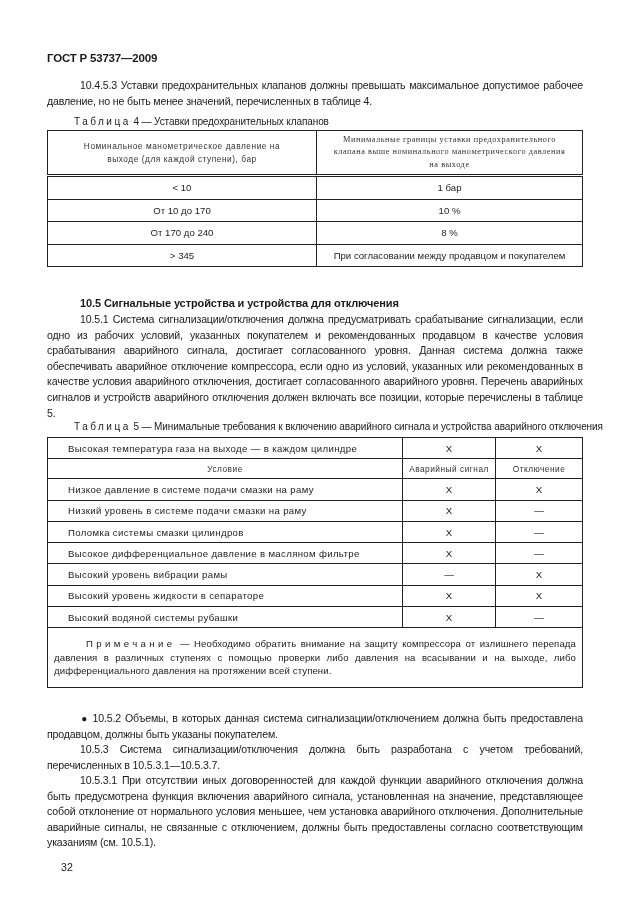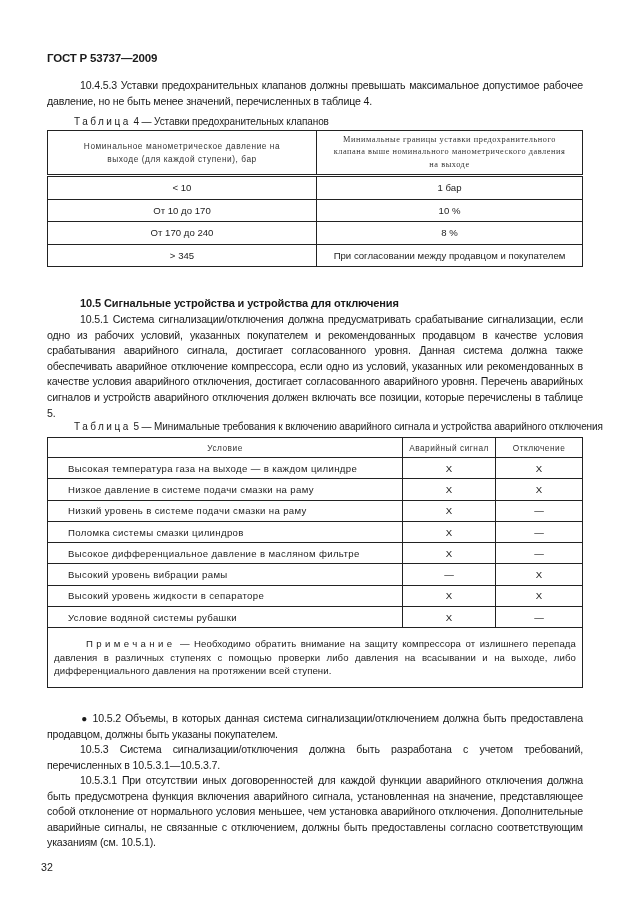--- a/index.html
+++ b/index.html
@@ -51,21 +51,21 @@
   .t5 td.cond { text-align: left; padding-left: 20px; }
   .t5 td.mark { text-align: center; letter-spacing: 0; }
   .t5 .w1 { width: 354px; }
   .t5 .w2 { width: 92px; }
   .t5 td.note {
     font-size: 9.6px; line-height: 13.5px; text-align: justify;
     padding: 9px 6px 9px 6px; letter-spacing: 0.1px; height: auto;
   }
   .t5 td.note .indent { display: inline-block; width: 32px; }
   .t5 td.note .spaced { letter-spacing: 3.4px; }
-  .page-number { position: absolute; left: 41px; top: 861px; font-size: 10.6px; }
+  .page-number { position: absolute; left: 61px; top: 861px; font-size: 10.6px; }
   .bullet { font-size: 10px; }
 </style>
 </head>
 <body>
 
 <div class="page">
 
   <div class="doc-header">ГОСТ Р 53737—2009</div>
 
   <div class="para" style="top:78px;"><span class="indent"></span><span>10.4.5.3 Уставки предохранительных клапанов должны превышать максимальное допустимое рабочее давление, но не быть менее значений, перечисленных в таблице 4.</span></div>
@@ -109,28 +109,28 @@
   <div class="para" style="top:312px;"><span class="indent"></span><span>10.5.1 Система сигнализации/отключения должна предусматривать срабатывание сигнализации, если одно из рабочих условий, указанных покупателем и рекомендованных продавцом в качестве условия срабатывания аварийного сигнала, достигает согласованного уровня. Данная система должна также обеспечивать аварийное отключение компрессора, если одно из условий, указанных или рекомендованных в качестве условия аварийного отключения, достигает согласованного аварийного уровня. Перечень аварийных сигналов и устройств аварийного отключения должен включать все позиции, которые перечислены в таблице 5.</span></div>
 
   <div class="caption" style="top:421px;">
     <span class="spaced">Таблица</span>
     <span>5 — Минимальные требования к включению аварийного сигнала и устройства аварийного отключения</span>
   </div>
 
   <table class="t5">
     <tbody>
         <tr>
+      <td class="cond">Высокая температура газа на выходе — в каждом цилиндре</td>
+      <td class="mark">X</td>
+      <td class="mark">X</td>
+    </tr>
+    <tr>
       <th class="w1">Условие</th>
       <th class="w2">Аварийный сигнал</th>
       <th>Отключение</th>
-    </tr>
-    <tr>
-      <td class="cond">Высокая температура газа на выходе — в каждом цилиндре</td>
-      <td class="mark">X</td>
-      <td class="mark">X</td>
     </tr>
     <tr>
       <td class="cond">Низкое давление в системе подачи смазки на раму</td>
       <td class="mark">X</td>
       <td class="mark">X</td>
     </tr>
     <tr>
       <td class="cond">Низкий уровень в системе подачи смазки на раму</td>
       <td class="mark">X</td>
       <td class="mark">—</td>
@@ -149,21 +149,21 @@
       <td class="cond">Высокий уровень вибрации рамы</td>
       <td class="mark">—</td>
       <td class="mark">X</td>
     </tr>
     <tr>
       <td class="cond">Высокий уровень жидкости в сепараторе</td>
       <td class="mark">X</td>
       <td class="mark">X</td>
     </tr>
     <tr>
-      <td class="cond">Условие водяной системы рубашки</td>
+      <td class="cond">Высокий водяной системы рубашки</td>
       <td class="mark">X</td>
       <td class="mark">—</td>
     </tr>
     <tr>
       <td class="note" colspan="3"><span class="indent"></span><span class="spaced">Примечание</span><span> — Необходимо обратить внимание на защиту компрессора от излишнего перепада давления в различных ступенях с помощью проверки либо давления на всасывании и на выходе, либо дифференциального давления на протяжении всей ступени.</span></td>
     </tr>
   </tbody>
     </table>
 
   <div class="para" style="top:711px;"><span class="indent"></span><span class="bullet">●</span><span> 10.5.2 Объемы, в которых данная система сигнализации/отключением должна быть предоставлена продавцом, должны быть указаны покупателем.</span></div>

